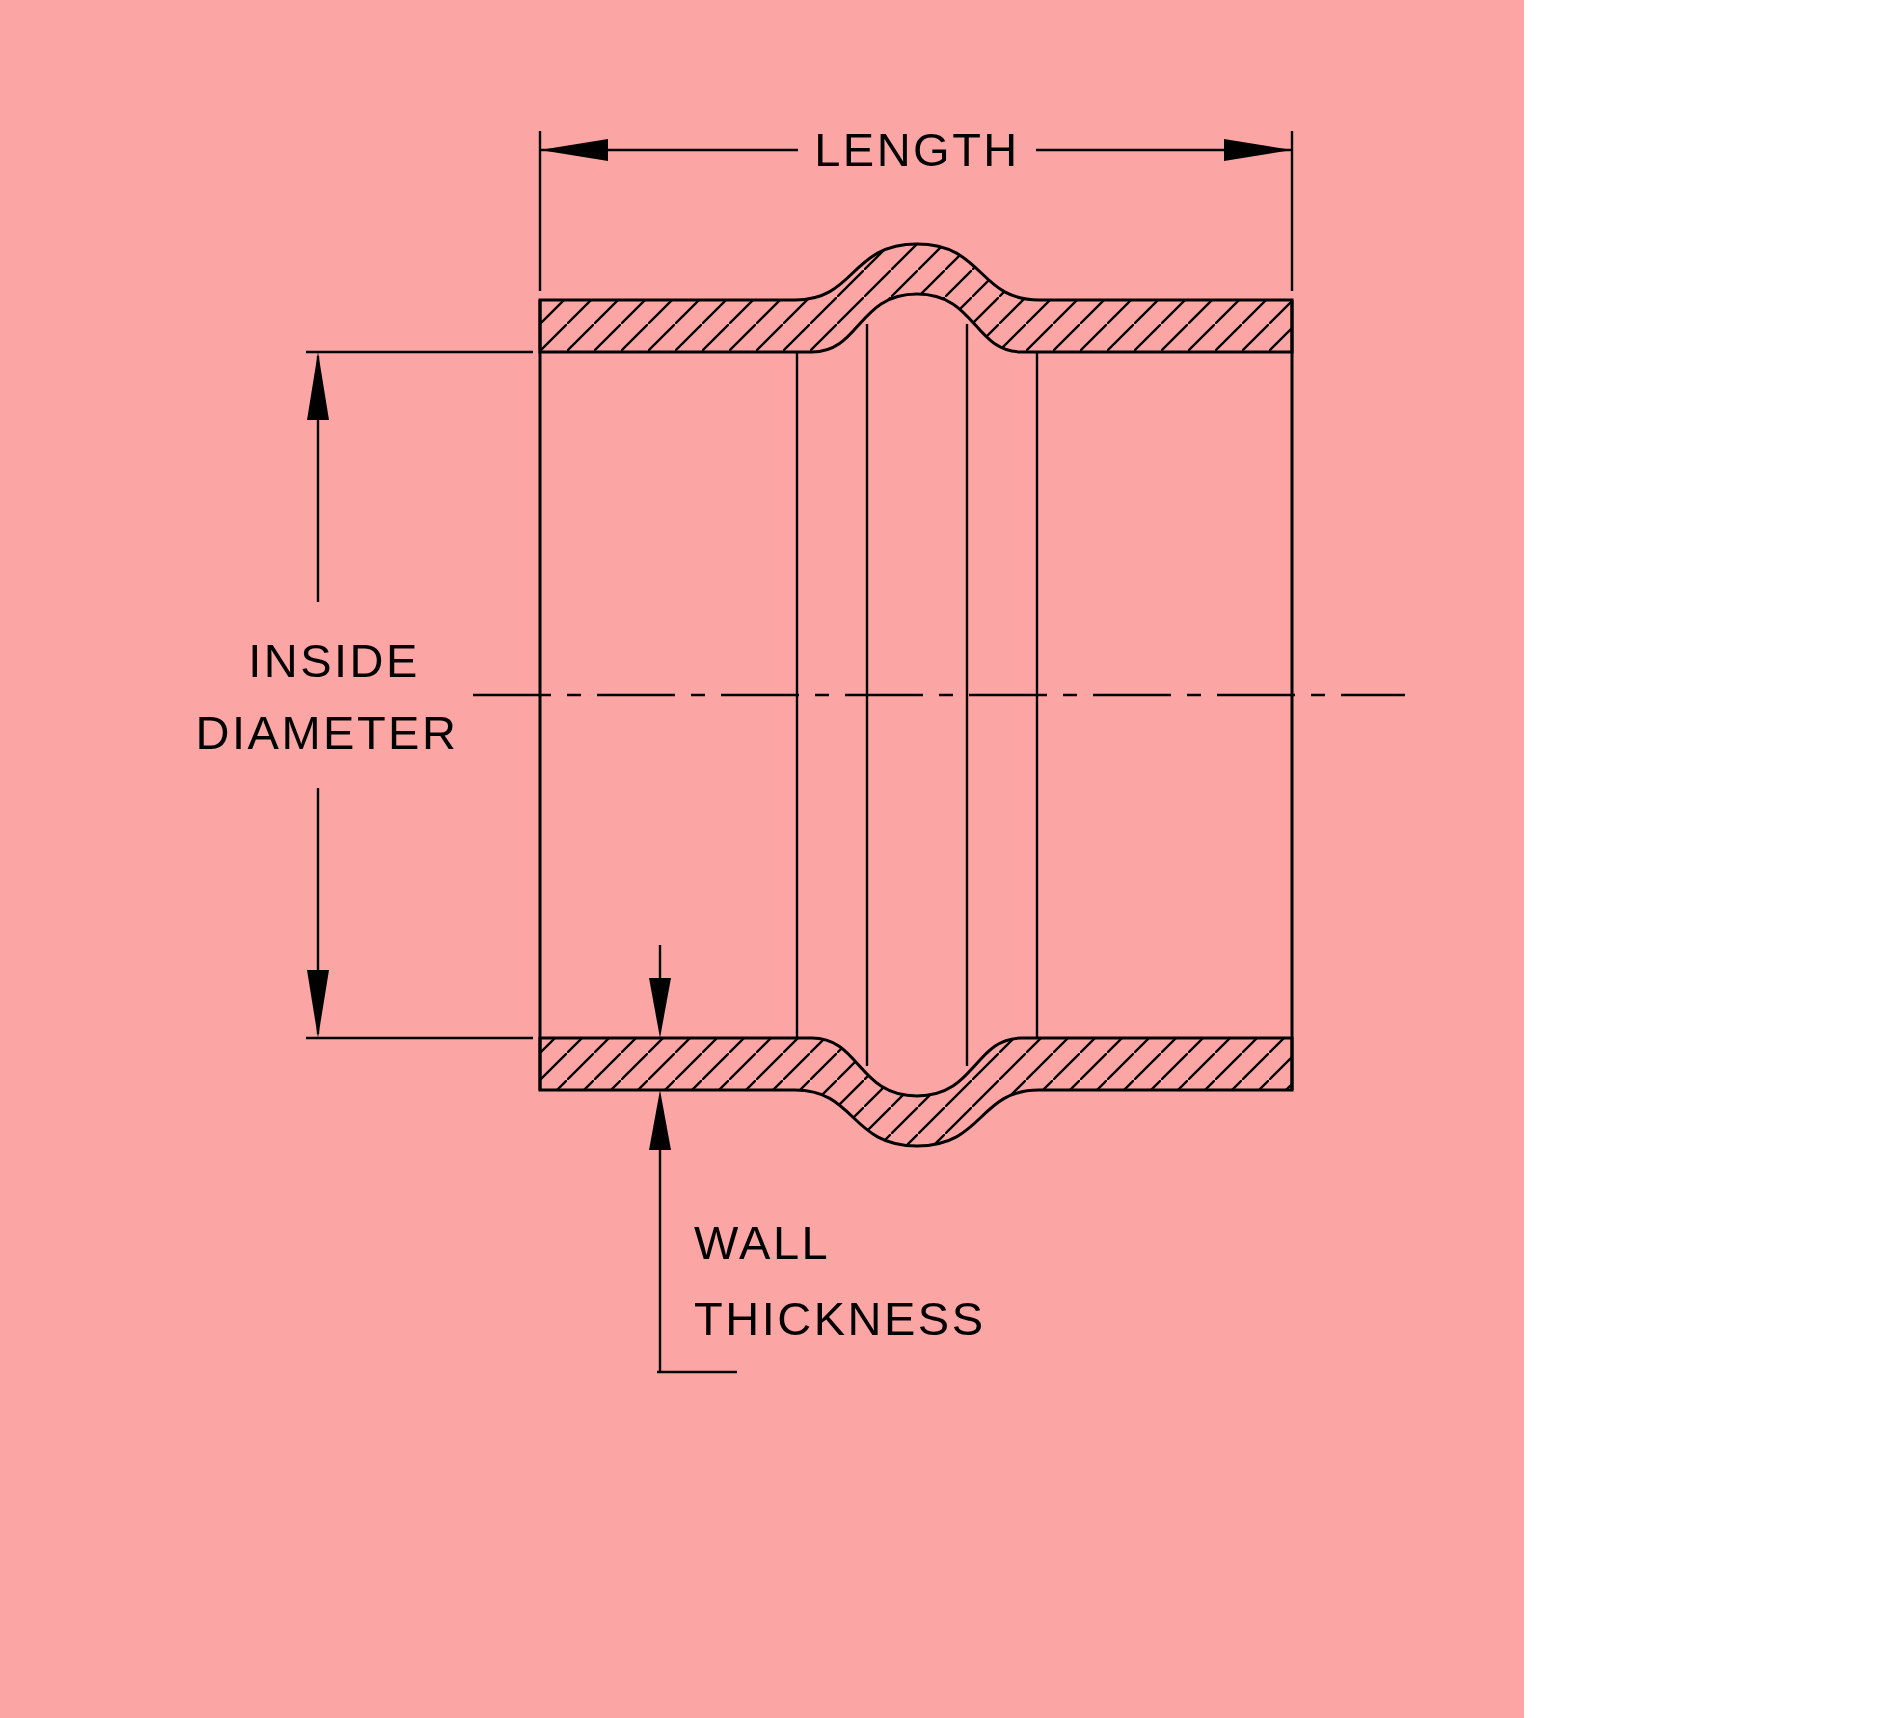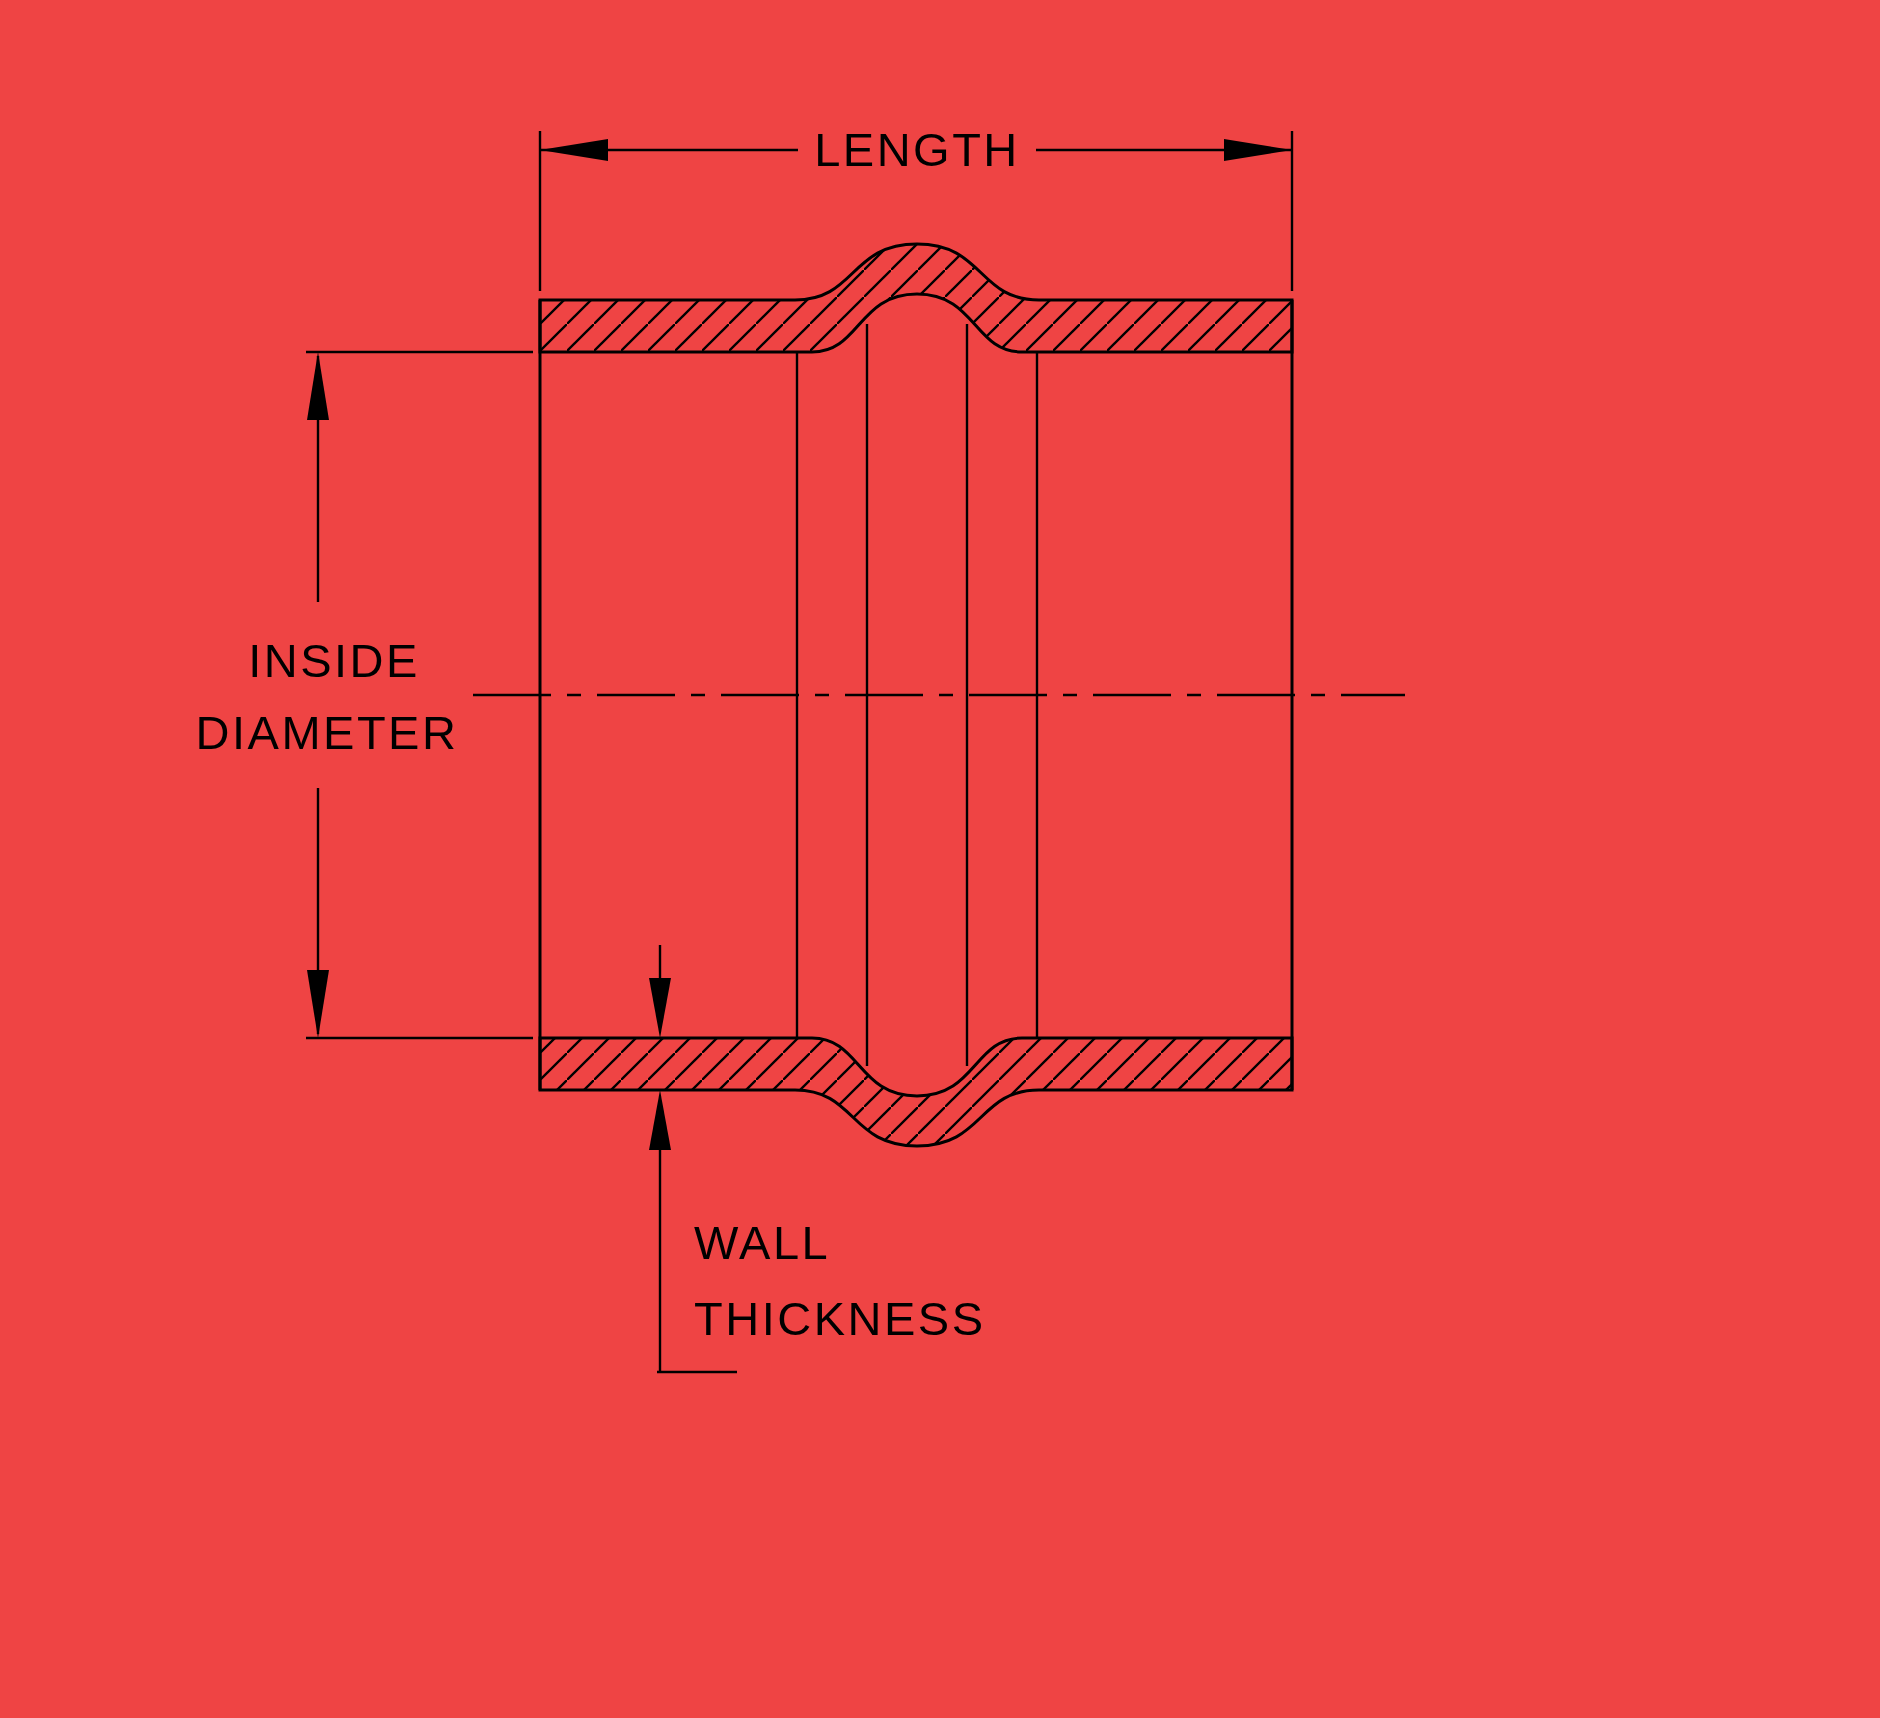--- a/index.html
+++ b/index.html
@@ -2,23 +2,23 @@
 <html><head>
 <meta charset="utf-8">
 <style>
   html, body {
     margin: 0;
     padding: 0;
     background: #ffffff;
   }
   .canvas {
     position: relative;
-    width: 1880px;
+    width: 1524px;
     height: 1718px;
-    background: #ef4444;
+    background: #fca5a5;
     overflow: hidden;
   }
   svg {
     display: block;
   }
   .outline {
     fill: none;
     stroke: #000000;
     stroke-width: 3;
   }

